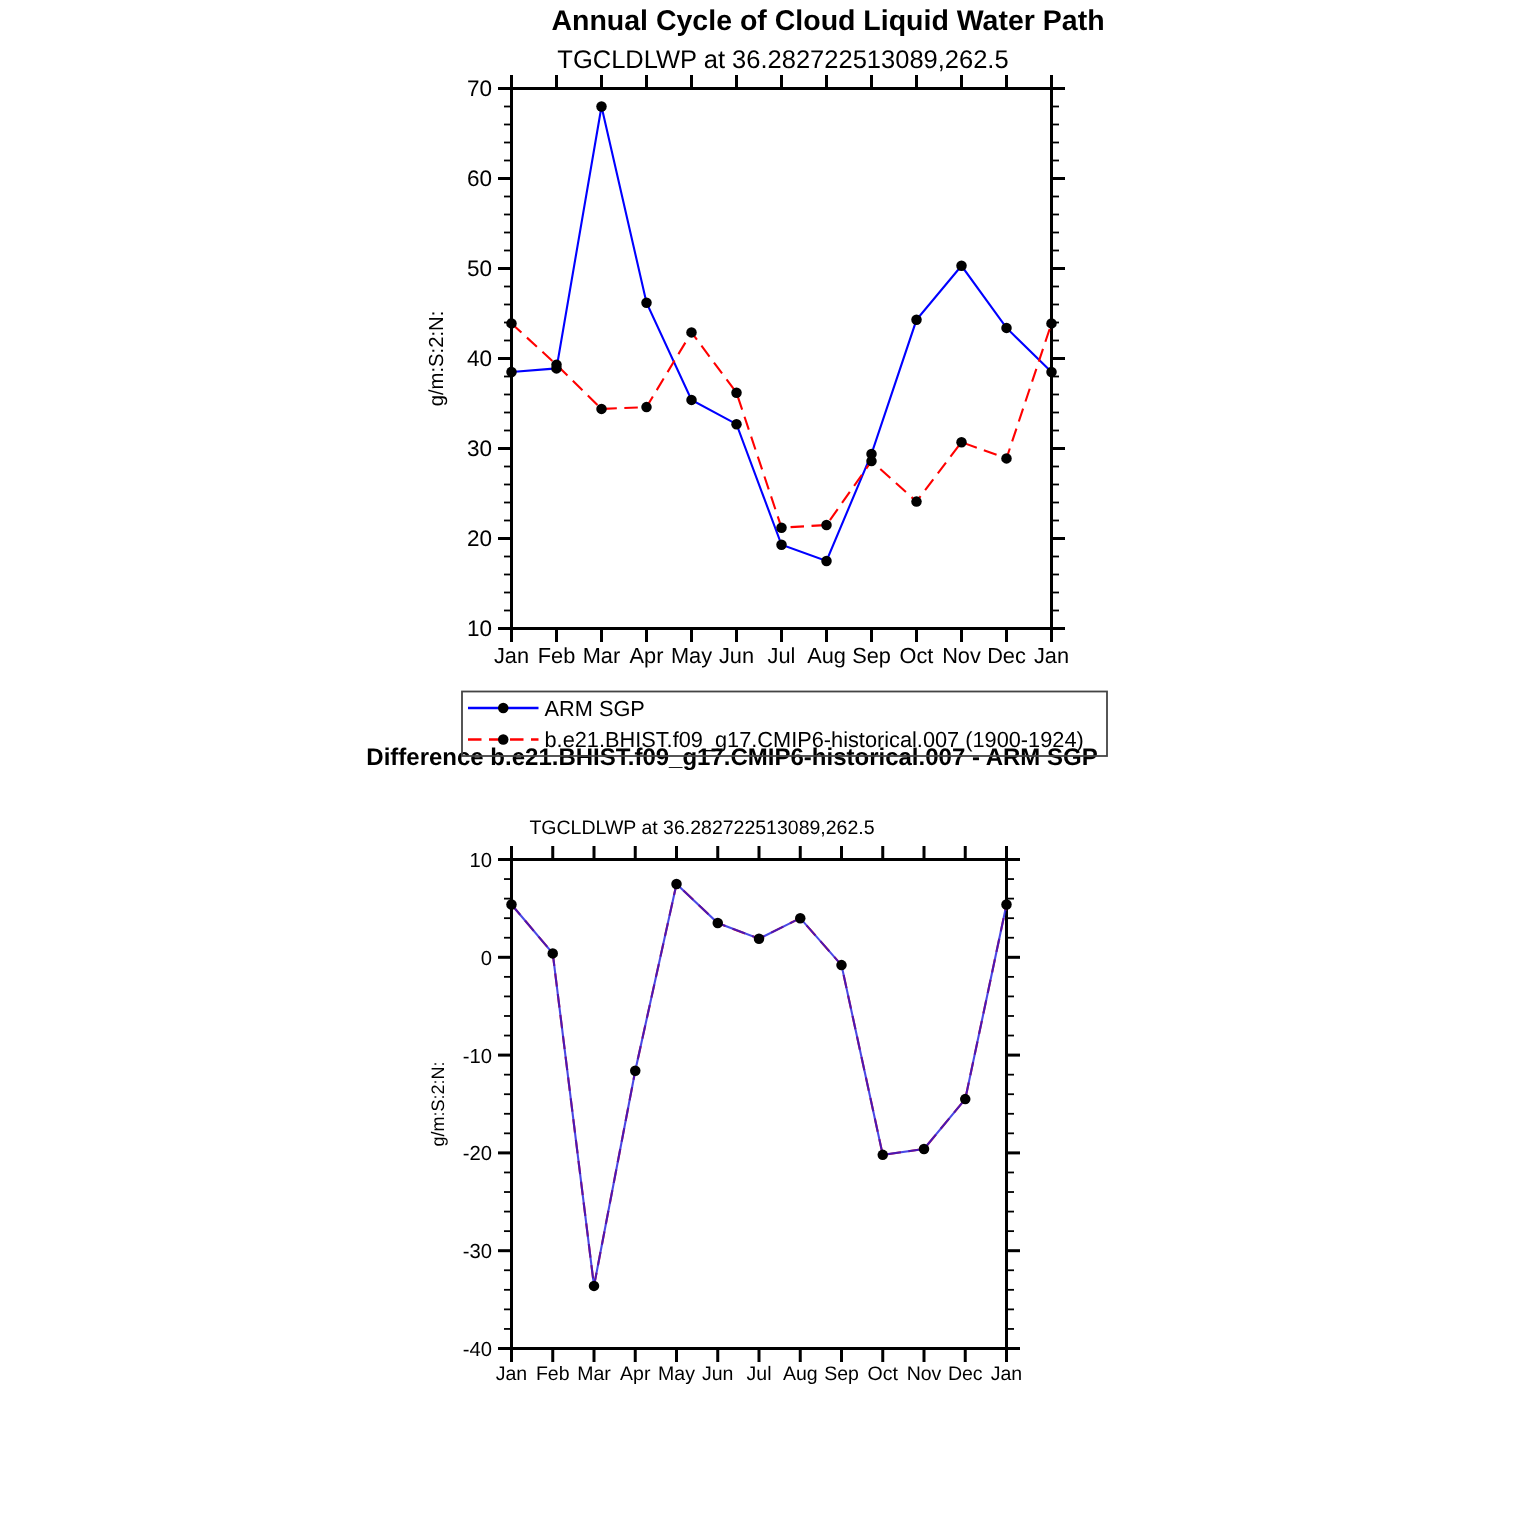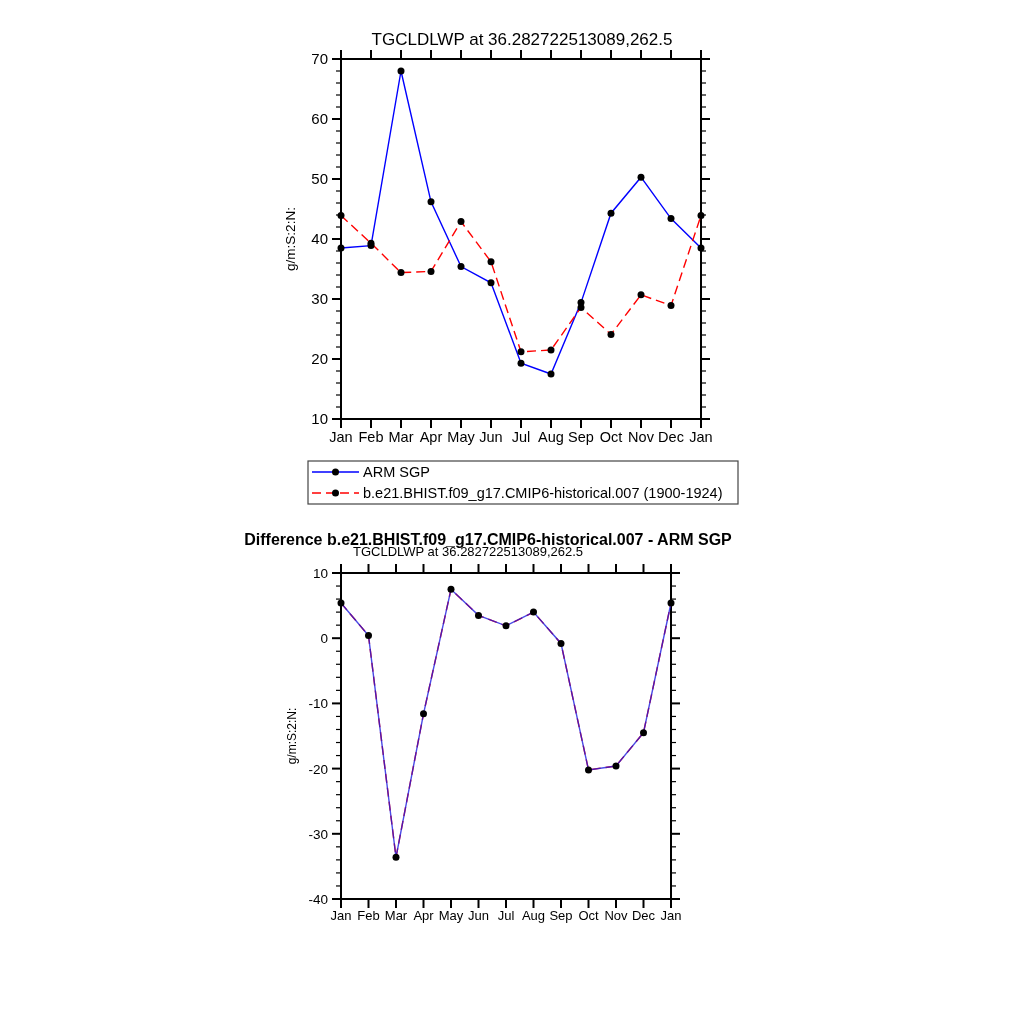--- a/index.html
+++ b/index.html
@@ -10,23 +10,24 @@
   .sub-title{font-size:17px;text-align:right;}
   .main-title.bottom{font-size:16px;}
   .sub-title.bottom{font-size:13px;}
   svg{position:absolute;left:0;top:0;}
   svg text{fill:#000;}
 </style>
 </head>
 <body>
 
 <div id="canvas">
+  <div class="title main-title top" style="left:552px;top:4px;">Annual Cycle of Cloud Liquid Water Path</div>
   <div class="title sub-title top" style="left:522px;top:30px;">TGCLDLWP at 36.282722513089,262.5</div>
 
-  <div class="title main-title bottom" style="left:488px;top:531px;">Difference b.e21.BHIST.f09_g17.CMIP6-historical.007 - ARM SGP</div>
+  <div class="title main-title bottom" style="left:488px;top:497px;">Difference b.e21.BHIST.f09_g17.CMIP6-historical.007 - ARM SGP</div>
   <div class="title sub-title bottom" style="left:468px;top:544px;">TGCLDLWP at 36.282722513089,262.5</div>
 
   <svg id="plot-svg" width="1024" height="1024" viewBox="0 0 1024 1024">
       <g>
         <rect x="341" y="59" width="360" height="360" fill="none" stroke="#000000" stroke-width="2"></rect>
         <line x1="341" y1="419" x2="341" y2="428" stroke="#000000" stroke-width="2"></line>
         <line x1="341" y1="59" x2="341" y2="50" stroke="#000000" stroke-width="2"></line>
         <text x="341" y="442" text-anchor="middle" font-size="14.5">Jan</text>
         <line x1="371" y1="419" x2="371" y2="428" stroke="#000000" stroke-width="2"></line>
         <line x1="371" y1="59" x2="371" y2="50" stroke="#000000" stroke-width="2"></line>

